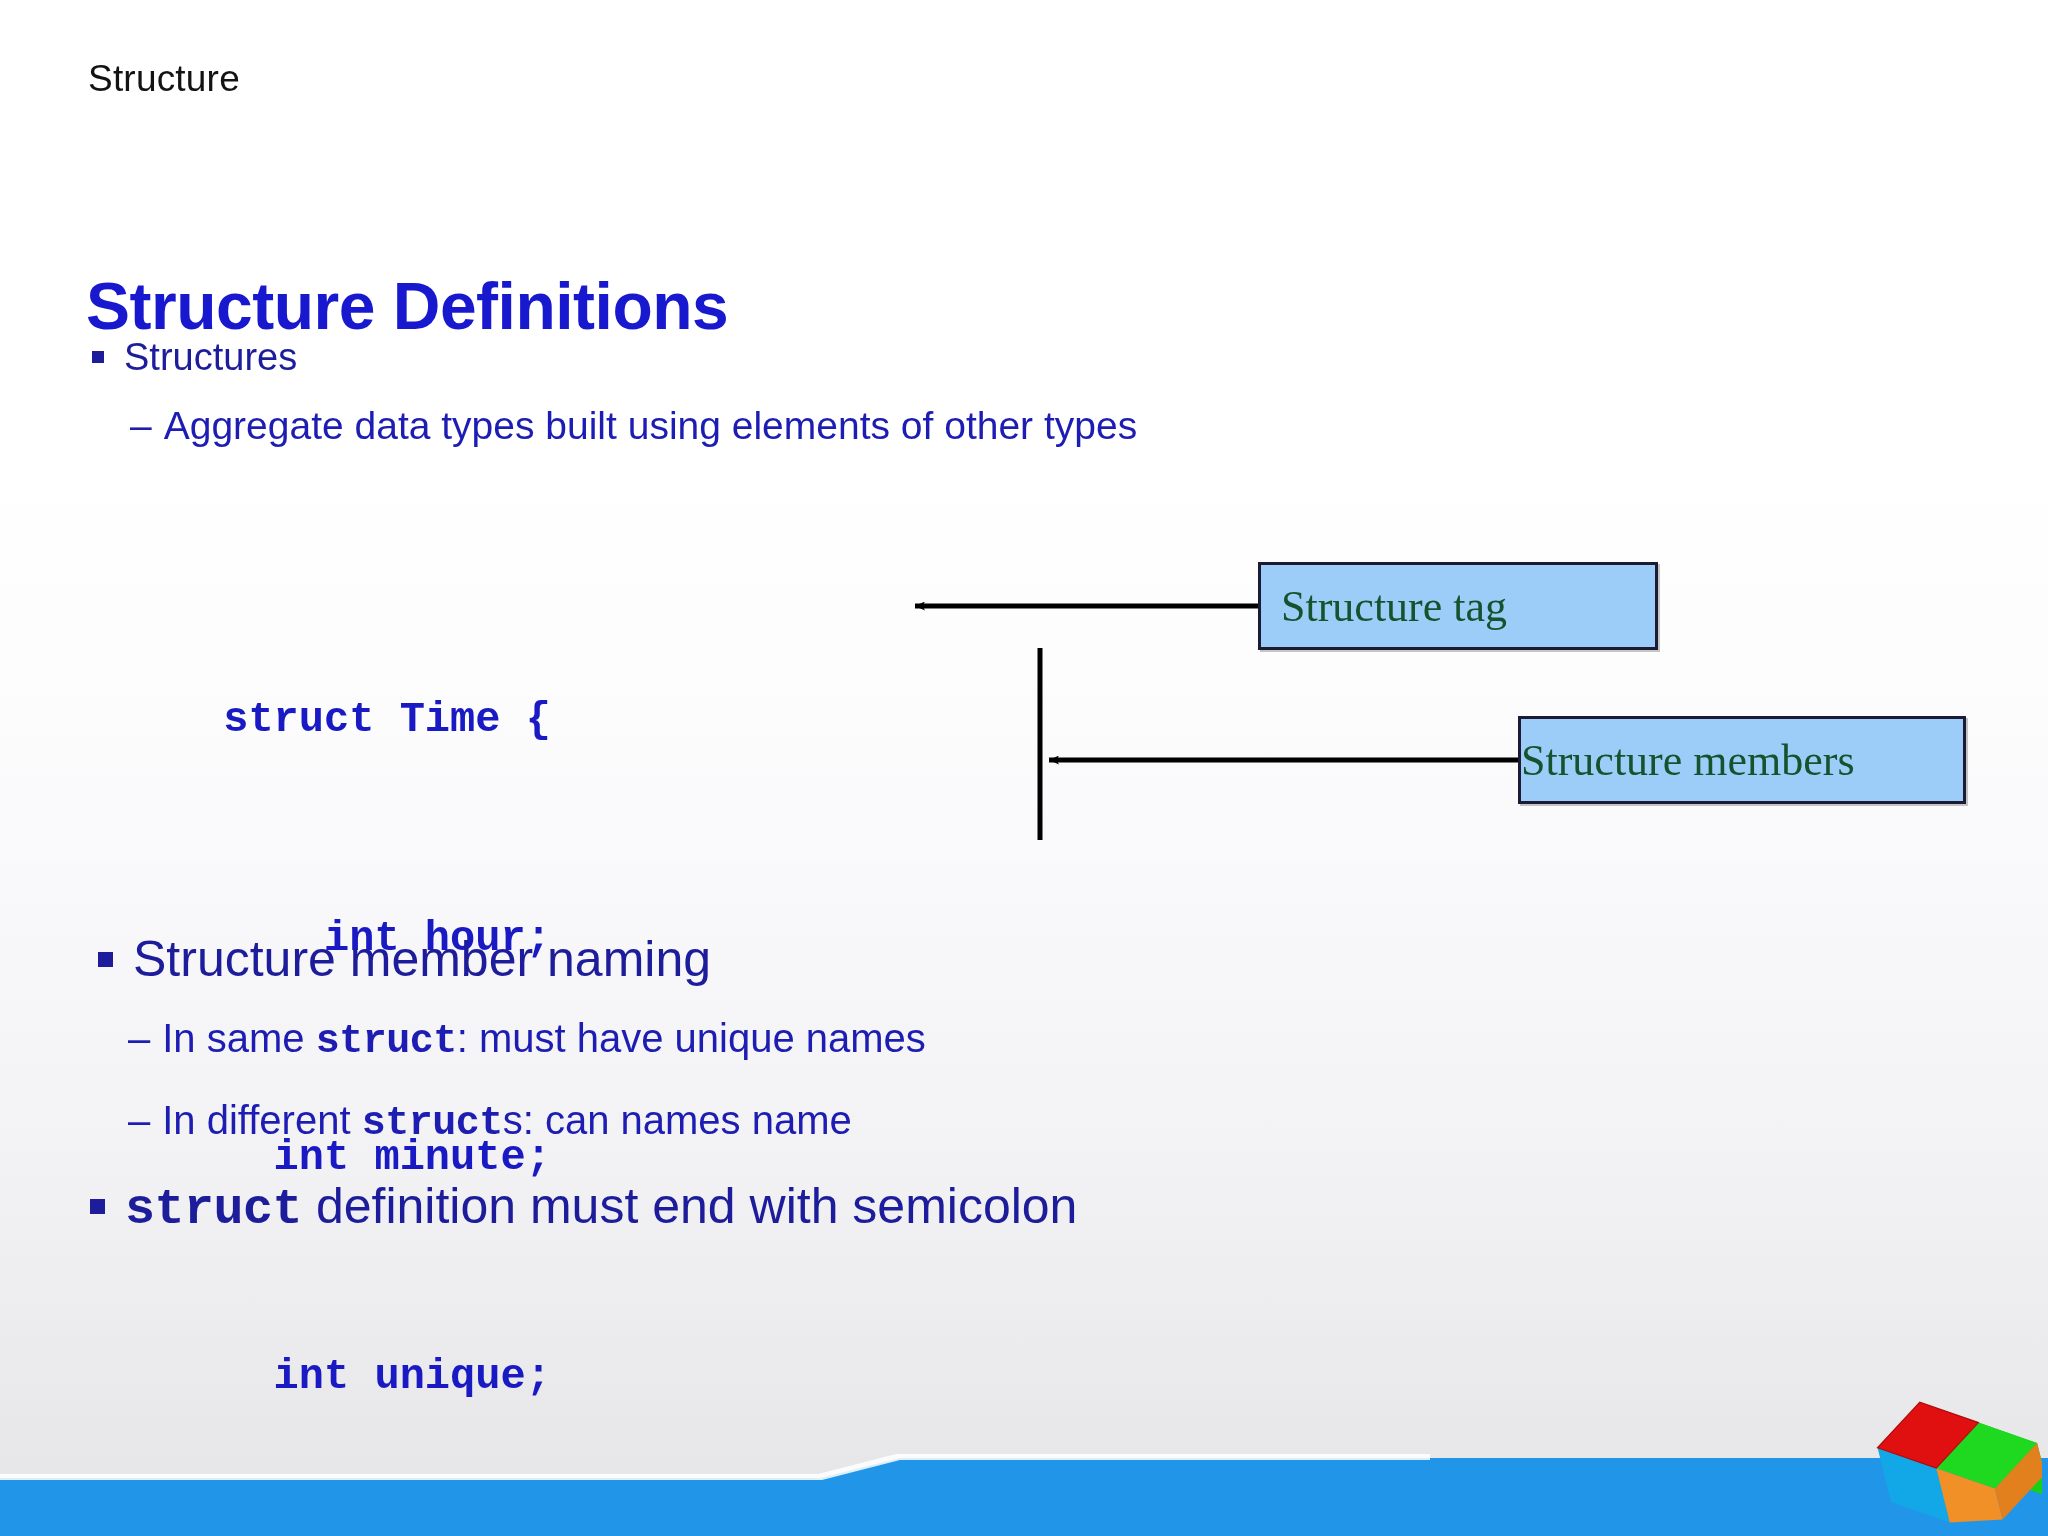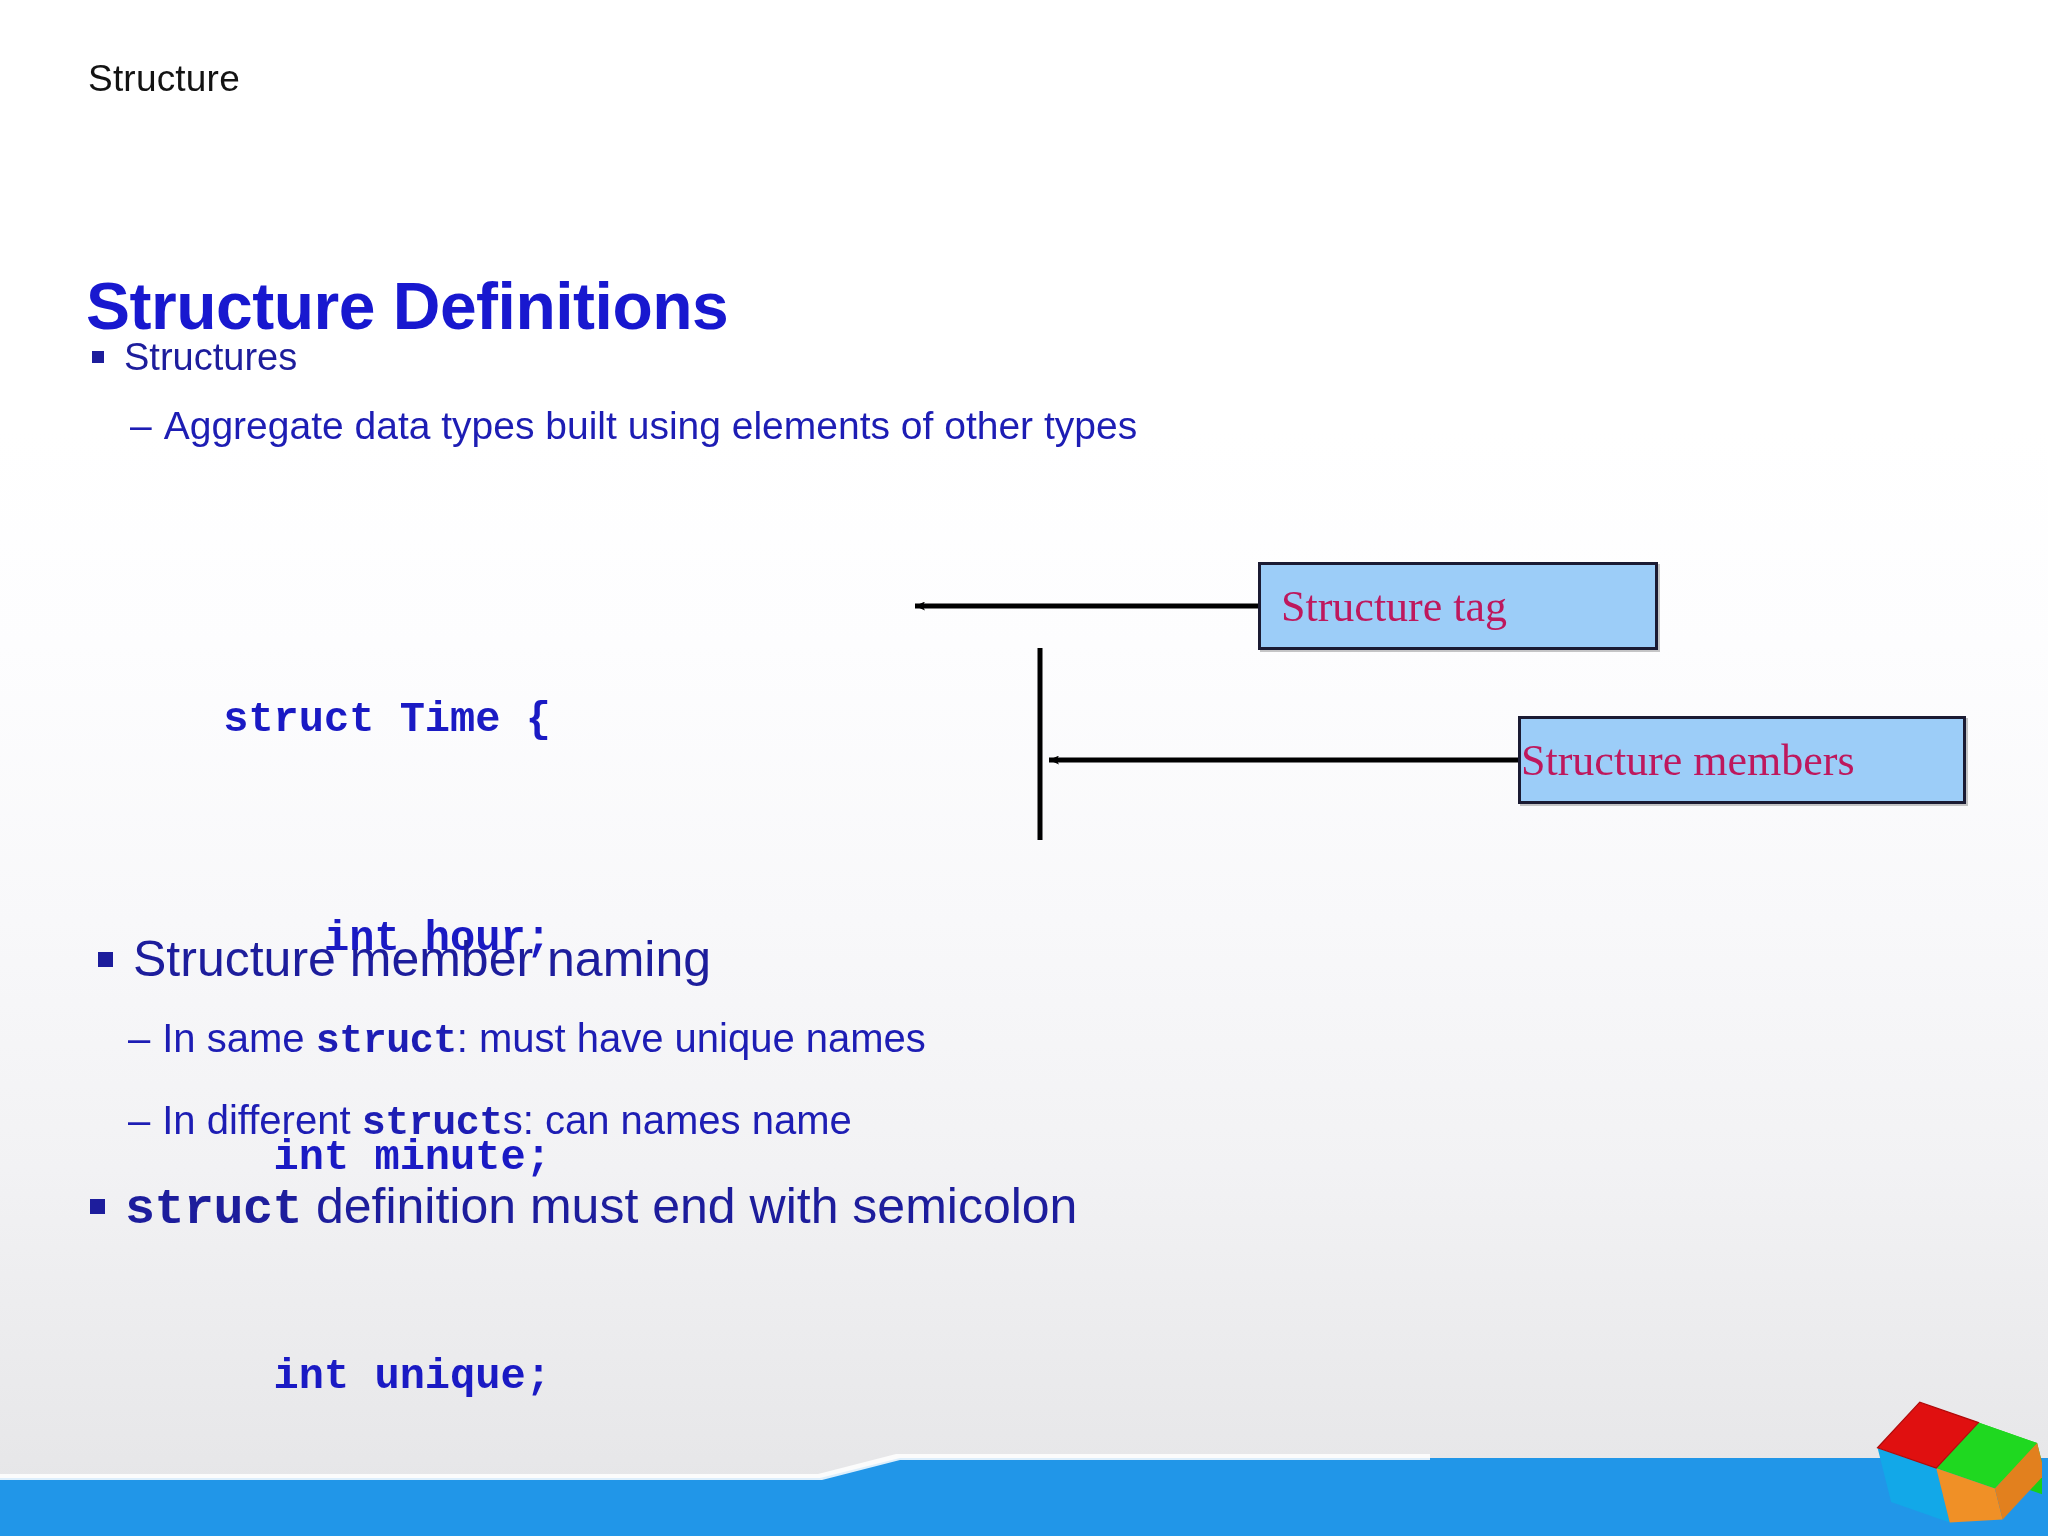--- a/index.html
+++ b/index.html
@@ -113,21 +113,21 @@
     line-height: 73px;
     white-space: pre;
   }
   #code-block .ln { display: block; text-align: right; }
 
   
   .callout {
     position: absolute;
     background: #9CCDF8;
     border: 3px solid #1B1B33;
-    color: #be185d;
+    color: #14532d;
     font-family: "Liberation Serif", "DejaVu Serif", serif;
     display: flex;
     align-items: center;
     box-sizing: border-box;
     white-space: nowrap;
     box-shadow: 2px 2px 0 rgba(0,0,0,0.22);
   }
   #callout-tag {
     left: 1258px;
     top: 562px;

